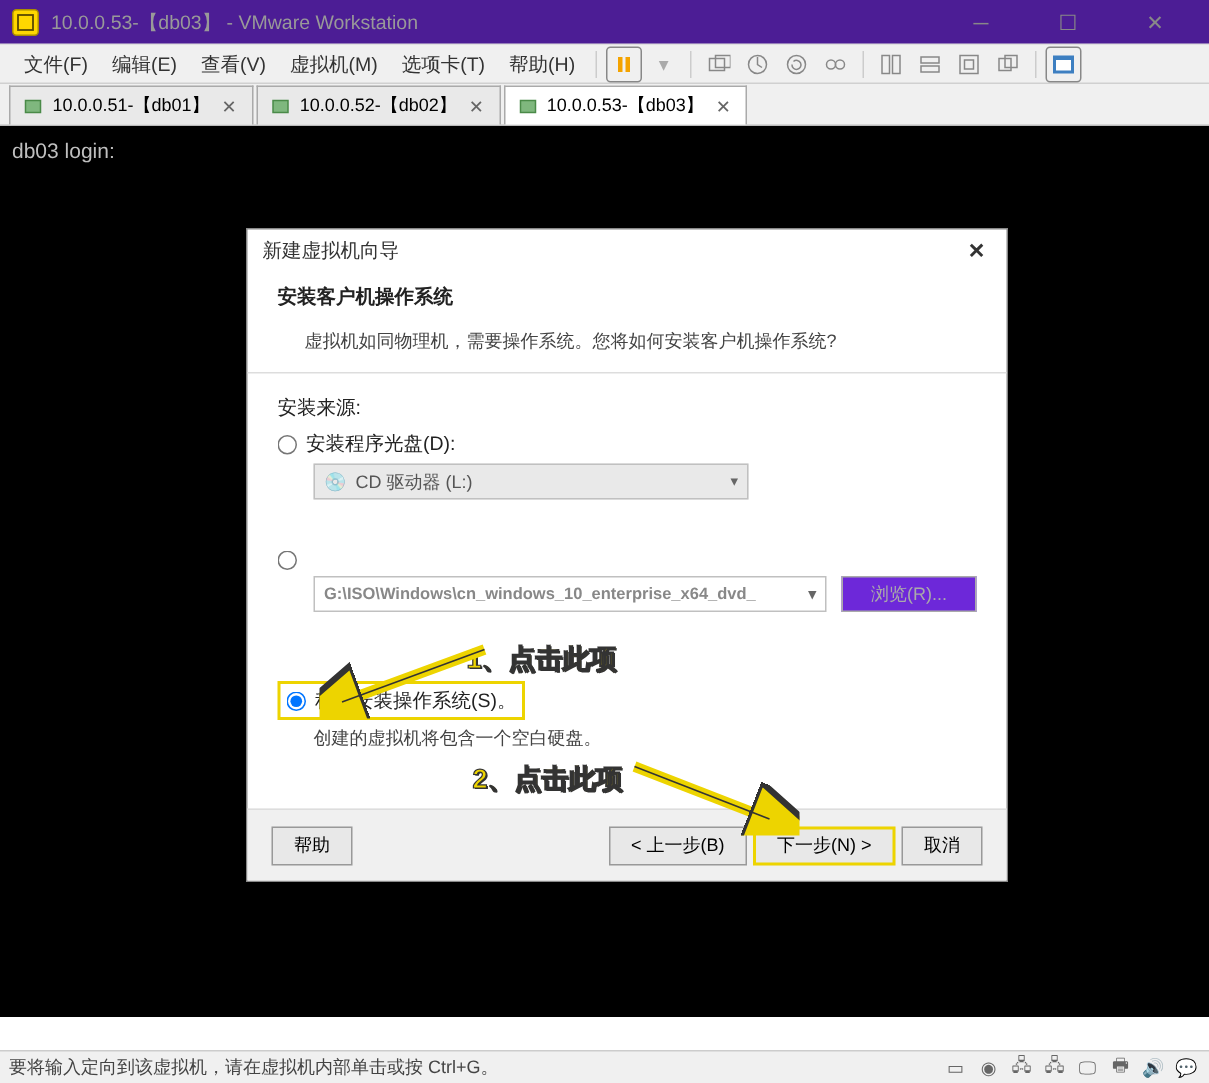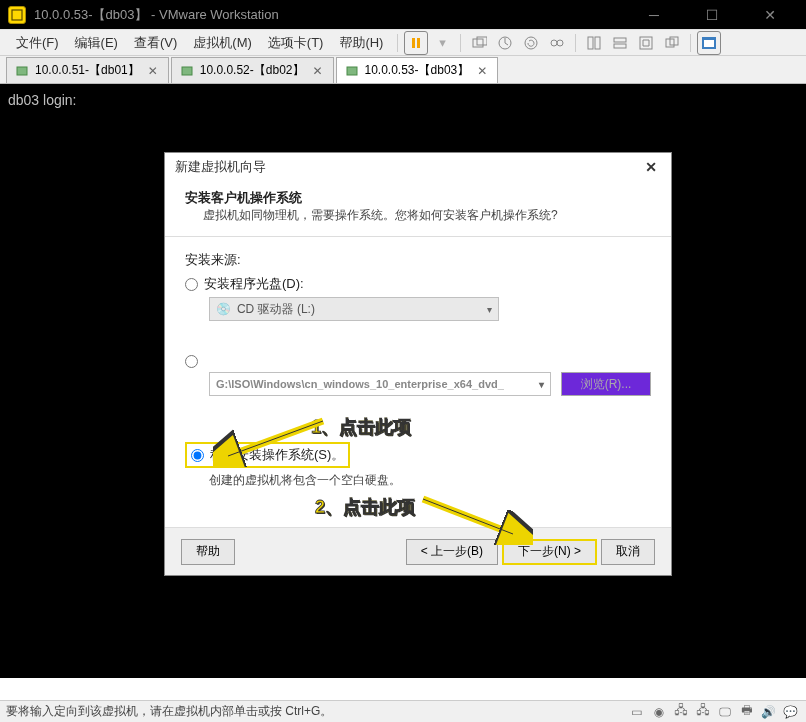--- a/index.html
+++ b/index.html
@@ -1,17 +1,17 @@
 <!DOCTYPE html>
 <html><head>
   <meta charset="utf-8">
   <style>
     * { margin: 0; padding: 0; box-sizing: border-box; font-family: "Microsoft YaHei", "Segoe UI", sans-serif; }
     body { width: 806px; height: 722px; background: #fff; position: relative; overflow: hidden; font-size: 13px; }
-    .titlebar { height: 30px; background: #000000; display: flex; align-items: center; padding: 0 8px; border-bottom: 1px solid #e0e0e0; }
+    .titlebar { height: 30px; background: #4c1d95; display: flex; align-items: center; padding: 0 8px; border-bottom: 1px solid #e0e0e0; }
     .app-icon-wrap { display: flex; align-items: center; margin-right: 8px; }
     .app-icon { width: 18px; height: 18px; background: #ffd700; border: 1px solid #aa8c00; border-radius: 3px; display:flex; align-items:center; justify-content:center; font-size:10px; }
     .title-text { flex: 1; color: #999; font-size: 13px; }
     .win-controls { display: flex; gap: 18px; margin-right:8px; }
     .win-ctrl { width: 40px; height: 22px; display: flex; align-items: center; justify-content: center; color: #888; cursor: pointer; font-size: 14px; }
     .menubar { height: 26px; background: #f0f0f0; display: flex; align-items: center; padding: 0 8px; border-bottom: 1px solid #d0d0d0; }
     .menu-item { padding: 0 8px; font-size: 13px; cursor: pointer; color: #333; height: 100%; display: flex; align-items: center; }
     .menu-sep { width: 1px; height: 18px; background: #ccc; margin: 0 6px; }
     .toolbar-icons { display: flex; gap: 2px; align-items: center; }
     .tb-icon { width: 24px; height: 24px; display: flex; align-items: center; justify-content: center; color: #666; cursor: pointer; border-radius: 3px; }
@@ -20,21 +20,21 @@
     .tabbar { height: 28px; background: #f0f0f0; display: flex; align-items: flex-end; padding: 0 6px; border-bottom: 1px solid #bbb; gap: 0; }
     .tab { display: inline-flex; align-items: center; padding: 4px 8px; border: 1px solid #aaa; border-bottom: none; background: #e9e9e9; font-size: 12px; margin-right: 2px; cursor: pointer; position: relative; gap: 6px;}
     .tab.active { background: #fff; }
     .tab-icon { width: 14px; height: 14px; display:inline-flex; align-items:center; justify-content:center; }
     .tab-close { width: 14px; height: 14px; display:flex; align-items:center; justify-content:center; color:#666; }
     .terminal { background: #000; color: #bfbfbf; font-family: "Consolas", monospace; font-size: 14px; padding: 8px; height: 594px; position: relative; }
     .dialog { position: absolute; left: 164px; top: 152px; width: 508px; background: #fff; border: 1px solid #888; box-shadow: 2px 2px 8px rgba(0,0,0,0.3); }
     .dialog-title { height: 28px; display: flex; align-items: center; justify-content: space-between; padding: 0 10px; font-size: 13px; color: #333; }
     .dialog-close { width: 20px; height: 20px; display: flex; align-items: center; justify-content: center; cursor: pointer; font-size: 14px; font-weight:bold; }
     .dialog-header { padding: 8px 20px 12px 20px; border-bottom: 1px solid #ddd; }
-    .dialog-header-title { font-weight: bold; font-size: 13px; color: #222; margin-bottom: 0; }
+    .dialog-header-title { font-weight: bold; font-size: 13px; color: #222; margin-bottom: 12px; }
     .dialog-header-sub { font-size: 12px; color: #444; padding-left: 18px; }
     .dialog-body { padding: 14px 20px 8px 20px; font-size: 13px; color: #222; min-height: 290px; position:relative;}
     .field-label { margin-bottom: 6px; }
     .radio-row { display: flex; align-items: center; gap: 6px; margin: 4px 0; }
     .radio-row label { font-size: 13px; }
     input[type=radio] { margin: 0; }
     .select-full { width: 290px; margin-left: 24px; height: 24px; background: #e9e9e9; border: 1px solid #c0c0c0; font-size: 12px; padding: 0 6px; display:flex; align-items:center; justify-content:space-between; color:#555;}
     .iso-row { display:flex; gap: 10px; margin-left: 24px;}
     .iso-select { flex:1; height:24px; background:#fff; border:1px solid #c0c0c0; font-size:11px; padding:0 6px; color:#888; display:flex; align-items:center; justify-content:space-between;font-weight:bold;}
     .browse-btn { width: 90px; height: 24px; background: #6d28d9; border: 1px solid #aaa; font-size: 12px; color: #888; cursor:pointer; }

